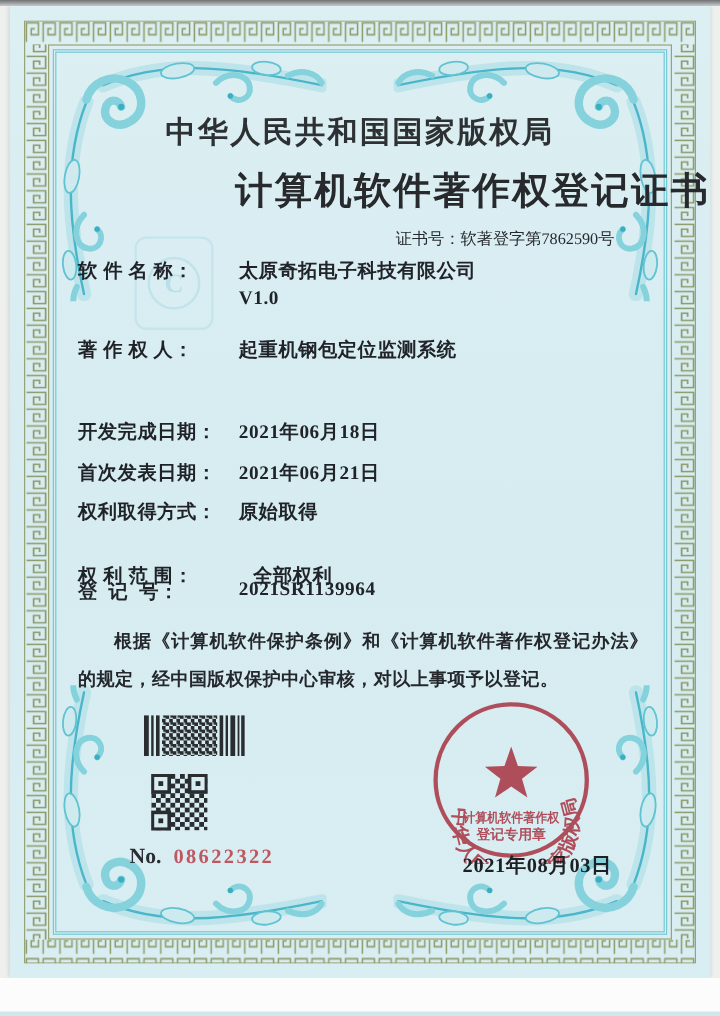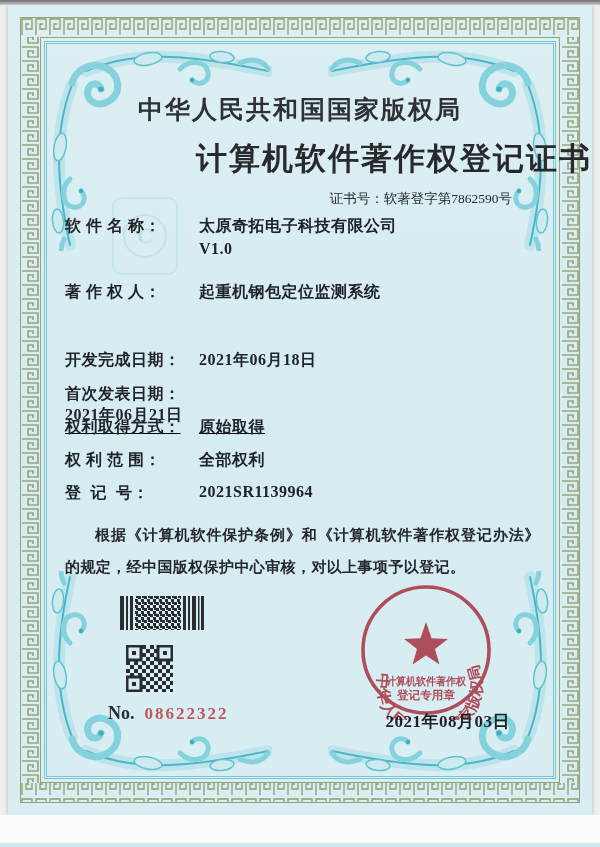--- a/index.html
+++ b/index.html
@@ -62,22 +62,22 @@
   }
 
   
   .row{position:absolute;left:57px;display:flex;align-items:flex-start;}
   .row .lbl{
     flex:none;width:134px;font-size:16px;font-weight:700;color:#1f2328;
     white-space:pre;letter-spacing:.5px;
   }
   .row .val{font-size:16px;font-weight:700;color:#20242a;letter-spacing:.5px;}
   .row .val .v2{margin-top:3px;font-weight:700;}
-  .r1{top:211px;} .r2{top:277px;} .r3{top:345px;} .r4{top:379px;flex-direction:column;}
-  .r5{top:412px;text-decoration:underline;} .r6{top:445px;} .r7{top:478px;}
+  .r1{top:211px;} .r2{top:277px;} .r3{top:345px;} .r4{top:379px;}
+  .r5{top:412px;} .r6{top:465px;gap:12px;} .r7{top:478px;}
 
   .statement{
     position:absolute;left:57px;right:52px;top:515px;
     font-size:15px;font-weight:600;color:#24272c;line-height:2.1;
     text-indent:2em;letter-spacing:.4px;text-align:justify;
   }
 
   
   .barcode{position:absolute;left:112px;top:591px;}
   .qrcode{position:absolute;left:118px;top:640px;}

